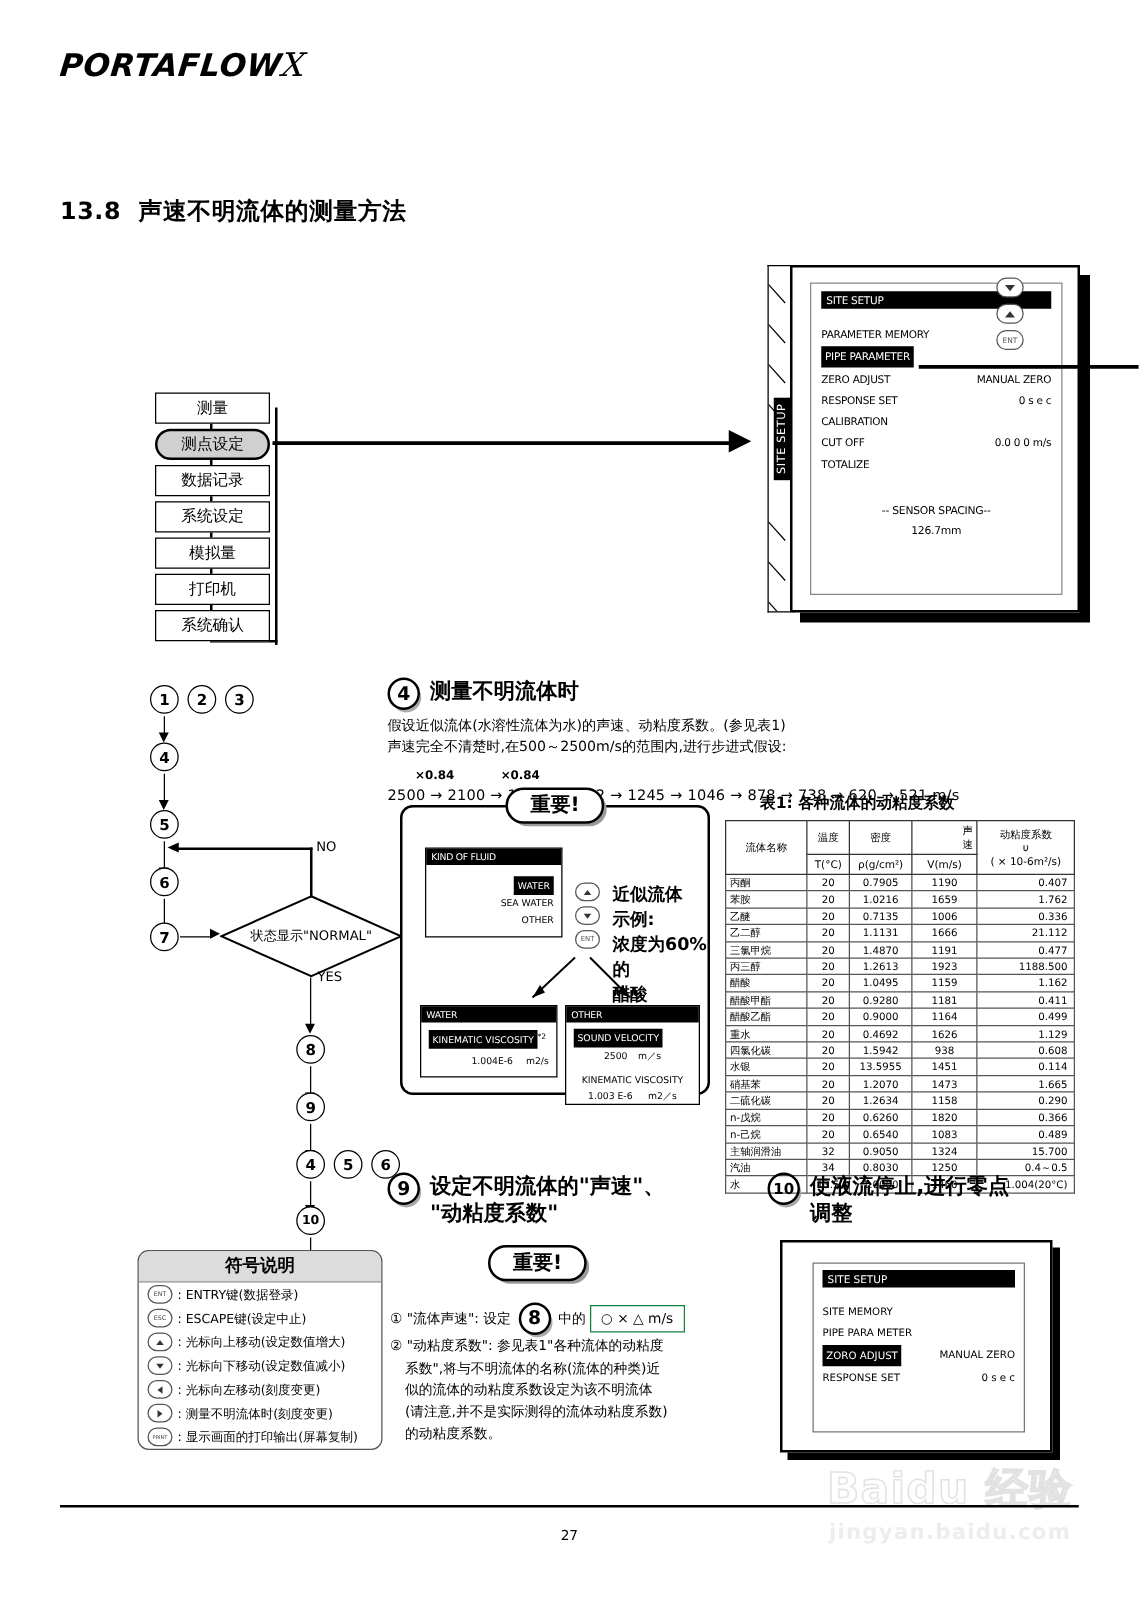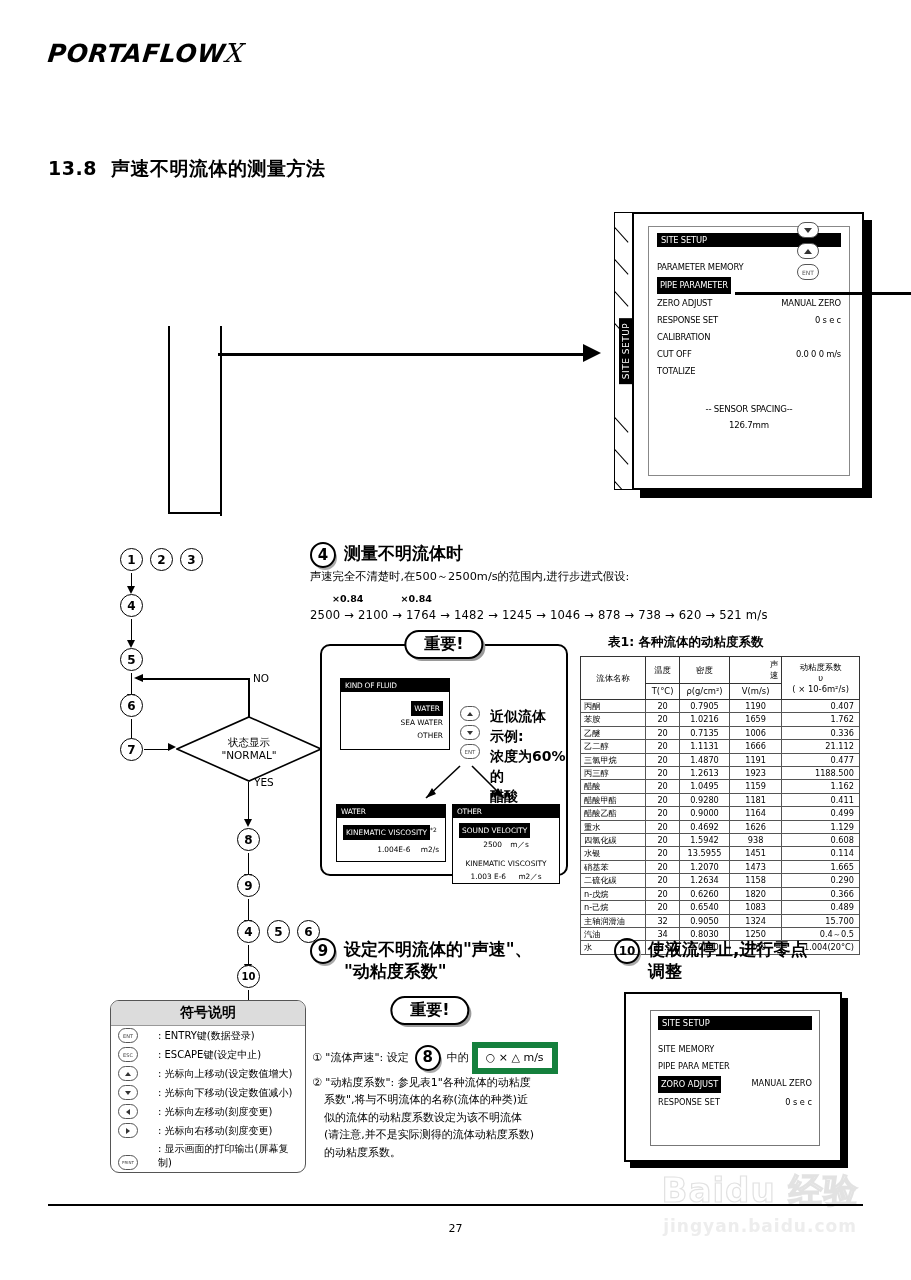--- a/index.html
+++ b/index.html
@@ -116,21 +116,21 @@
   .varrow::after {
     content:""; position:absolute; left:-3.6px; bottom:-7px;
     border-left:4.5px solid transparent; border-right:4.5px solid transparent; border-top:8px solid #000;
   }
   .diamond {
     position:absolute; width:146px; height:66px;
   }
   .diamond svg { display:block; }
   .dia-text {
     position:absolute; left:0; top:0; width:146px; height:66px;
-    display:flex; flex-direction:column; align-items:center; justify-content:center;
+    display:flex; flex-direction:row; align-items:center; justify-content:center;
     font-size:10.5px; line-height:13px; text-align:center;
   }
 
   
   .step { position:absolute; }
   .step-head { display:flex; align-items:flex-start; gap:8px; }
   .stepnum {
     width:26px; height:26px; border:2px solid #000; border-radius:50%;
     display:flex;align-items:center;justify-content:center;
     font-size:15px; font-weight:bold; flex:none;
@@ -187,39 +187,39 @@
 
   
   .legend {
     position:absolute; left:110px; top:1000px; width:196px;
     border:1.3px solid #555; border-radius:9px; background:#fff; overflow:hidden;
   }
   .legend-head {
     background:#dcdcdc; text-align:center; font-size:14px; font-weight:bold; padding:3px 0;
     border-bottom:1px solid #999;
   }
-  .legend-item { display:flex; align-items:flex-end; gap:20px; padding:2px 7px; font-size:10px; }
+  .legend-item { display:flex; align-items:center; gap:4px; padding:2px 7px; font-size:10px; }
   .lg-key {
     width:20px;height:15px;border:1.2px solid #555;border-radius:10px; flex:none;
     display:flex;align-items:center;justify-content:center;font-size:5px;color:#444;background:#fff;
   }
   .lg-key.tri-u::after{content:"";border-left:3.4px solid transparent;border-right:3.4px solid transparent;border-bottom:4.4px solid #333;}
   .lg-key.tri-d::after{content:"";border-left:3.4px solid transparent;border-right:3.4px solid transparent;border-top:4.4px solid #333;}
   .lg-key.tri-l::after{content:"";border-top:3.4px solid transparent;border-bottom:3.4px solid transparent;border-right:4.4px solid #333;}
   .lg-key.tri-r::after{content:"";border-top:3.4px solid transparent;border-bottom:3.4px solid transparent;border-left:4.4px solid #333;}
 
   
   .d9 { position:absolute; font-size:11px; line-height:17.5px; }
   .d9 .ln { display:flex; align-items:center; gap:3px; flex-wrap:nowrap; }
   .circ8 {
     width:26px;height:26px;border:2px solid #000;border-radius:50%;
     display:inline-flex;align-items:center;justify-content:center;font-size:15px;font-weight:bold;
     box-shadow:2px 3px 0 -1px #aaa; margin:0 3px;
   }
-  .boxed { border:6px solid #15803d; padding:1px 8px; font-size:11px; white-space:nowrap; }
+  .boxed { border:1px solid #15803d; padding:1px 8px; font-size:11px; white-space:nowrap; }
 
   
   .lcd10-wrap { position:absolute; left:624px; top:992px; }
   .lcd10-shadow { position:absolute; left:6px; top:6px; width:218px; height:170px; background:#000; }
   .lcd10 { position:relative; width:218px; height:170px; border:2px solid #000; background:#fff; }
   .lcd10-inner { position:absolute; left:24px; top:16px; right:20px; bottom:14px; border:1px solid #777; padding:5px 7px; font-size:8.2px; }
 
   
   .footer-rule { position:absolute; left:48px; top:1204px; width:815px; height:2.4px; background:#000; }
   .pageno { position:absolute; left:0; top:1222px; width:911px; text-align:center; font-size:11px; }
@@ -238,20 +238,43 @@
     <span>PORTAFLOW</span><span class="x">X</span>
   </div>
 
   <div class="sec-title">
     <span class="num">13.8</span><span>声速不明流体的测量方法</span>
   </div>
 
   <div class="menu-spine"></div>
   <div class="menu-right-rail"></div>
   <div class="menu-top-stub"></div>
+  <div class="menu-stack">
+    <div class="menu-box">
+        <span>测量</span>
+      </div>
+    <div class="menu-box sel">
+        <span>测点设定</span>
+      </div>
+    <div class="menu-box">
+        <span>数据记录</span>
+      </div>
+    <div class="menu-box">
+        <span>系统设定</span>
+      </div>
+    <div class="menu-box">
+        <span>模拟量</span>
+      </div>
+    <div class="menu-box">
+        <span>打印机</span>
+      </div>
+    <div class="menu-box">
+        <span>系统确认</span>
+      </div>
+  </div>
   <div class="big-arrow-line"></div>
   <div class="big-arrow-head"></div>
 
   <div class="side-tab">
     <div class="hatch">
       <i style="left:-14px; top:0px;"></i>
         <i style="left:-14px; top:32px;"></i>
       <i style="left:-14px; top:64px;"></i>
         <i style="left:-14px; top:96px;"></i>
       <i style="left:-14px; top:190px;"></i>
@@ -354,20 +377,21 @@
     <div class="circ sm" style="left:117px; top:417px;">10</div>
     <div class="varrow" style="left:127.5px; top:442px; height:20px;"></div>
     <div class="circ sm" style="left:117px; top:462px;">11</div>
   </div>
 
   <div class="step" style="left:310px; top:542px; width:560px;">
     <div class="step-head">
       <div class="stepnum">4</div>
       <div class="step-title">测量不明流体时</div>
     </div>
+    <div class="body-txt">假设近似流体(水溶性流体为水)的声速、动粘度系数。(参见表1)</div>
     <div class="body-txt" style="margin-top:0;">声速完全不清楚时,在500～2500m/s的范围内,进行步进式假设:</div>
     <div style="margin-top:2px; padding-left:22px;">
       <span class="seq-mult">×0.84</span>
       <span class="seq-mult" style="margin-left:32px;">×0.84</span>
     </div>
     <div class="seq-row">2500 → 2100 → 1764 → 1482 → 1245 → 1046 → 878 → 738 → 620 → 521 m/s</div>
   </div>
 
   <div class="imp-box" style="left:320px; top:644px; width:248px; height:232px;">
     <div class="imp-tag" style="top:-16px;">重要!</div>
@@ -667,21 +691,21 @@
     <div class="legend-item">
       <div class="lg-key tri-d"></div>
       <span>: 光标向下移动(设定数值减小)</span>
     </div>
     <div class="legend-item">
       <div class="lg-key tri-l"></div>
       <span>: 光标向左移动(刻度变更)</span>
     </div>
     <div class="legend-item">
       <div class="lg-key tri-r"></div>
-      <span>: 光标向右移动(刻度变更)</span>
+      <span>: 测量不明流体时(刻度变更)</span>
     </div>
     <div class="legend-item">
       <div class="lg-key" style="font-size:4px;">PRINT</div>
       <span>: 显示画面的打印输出(屏幕复制)</span>
     </div>
   </div>
 
   <div class="wm">
     <div class="wm-main">Baidu 经验</div>
     <div class="wm-sub">jingyan.baidu.com</div>

